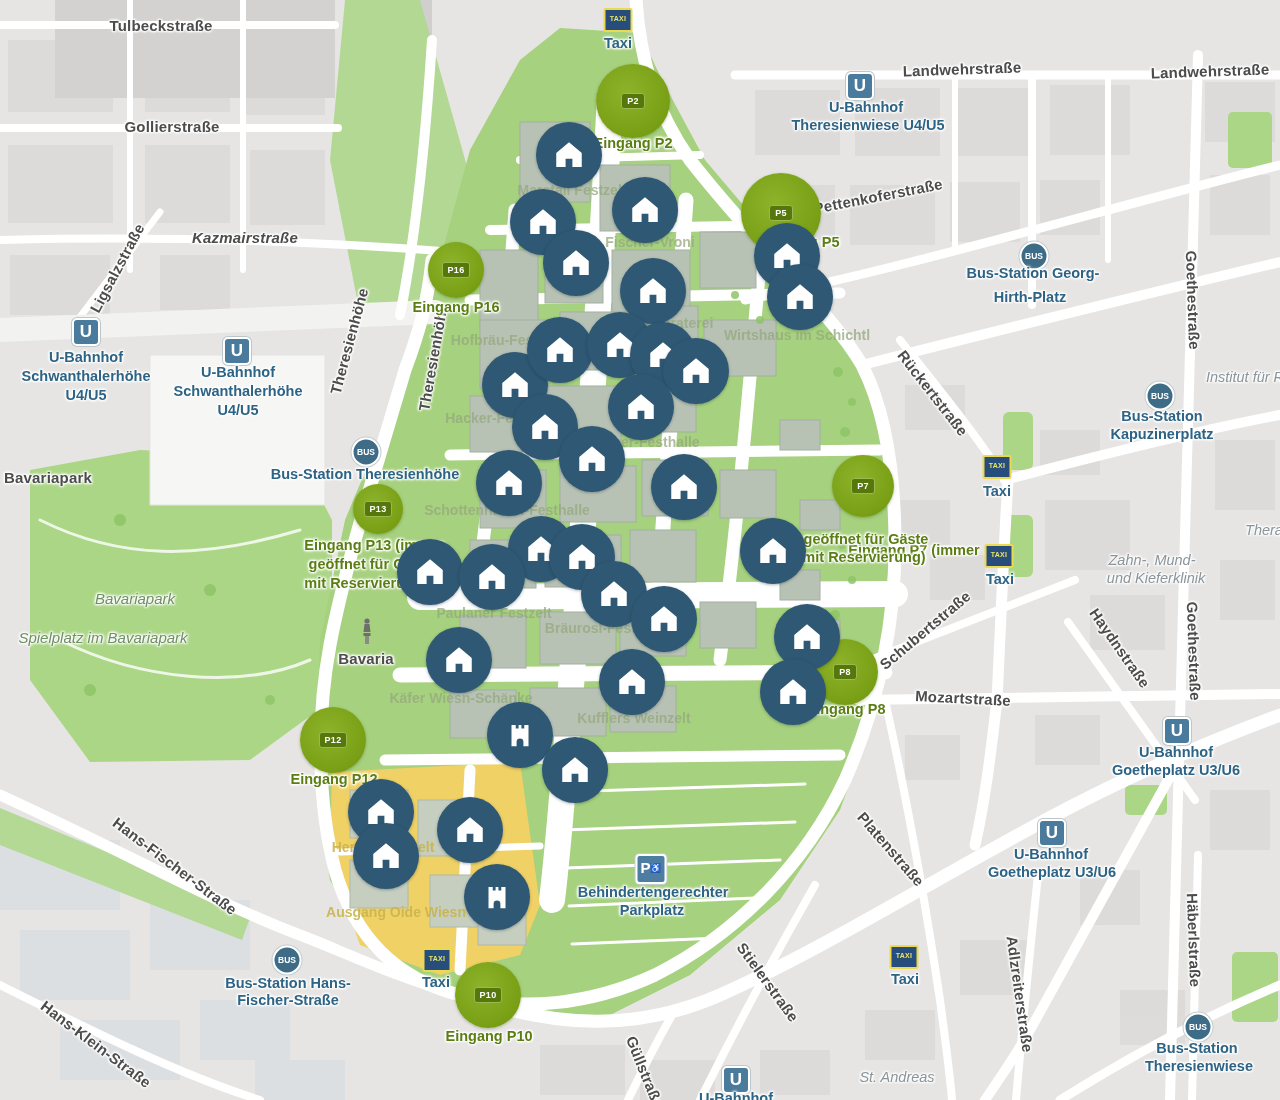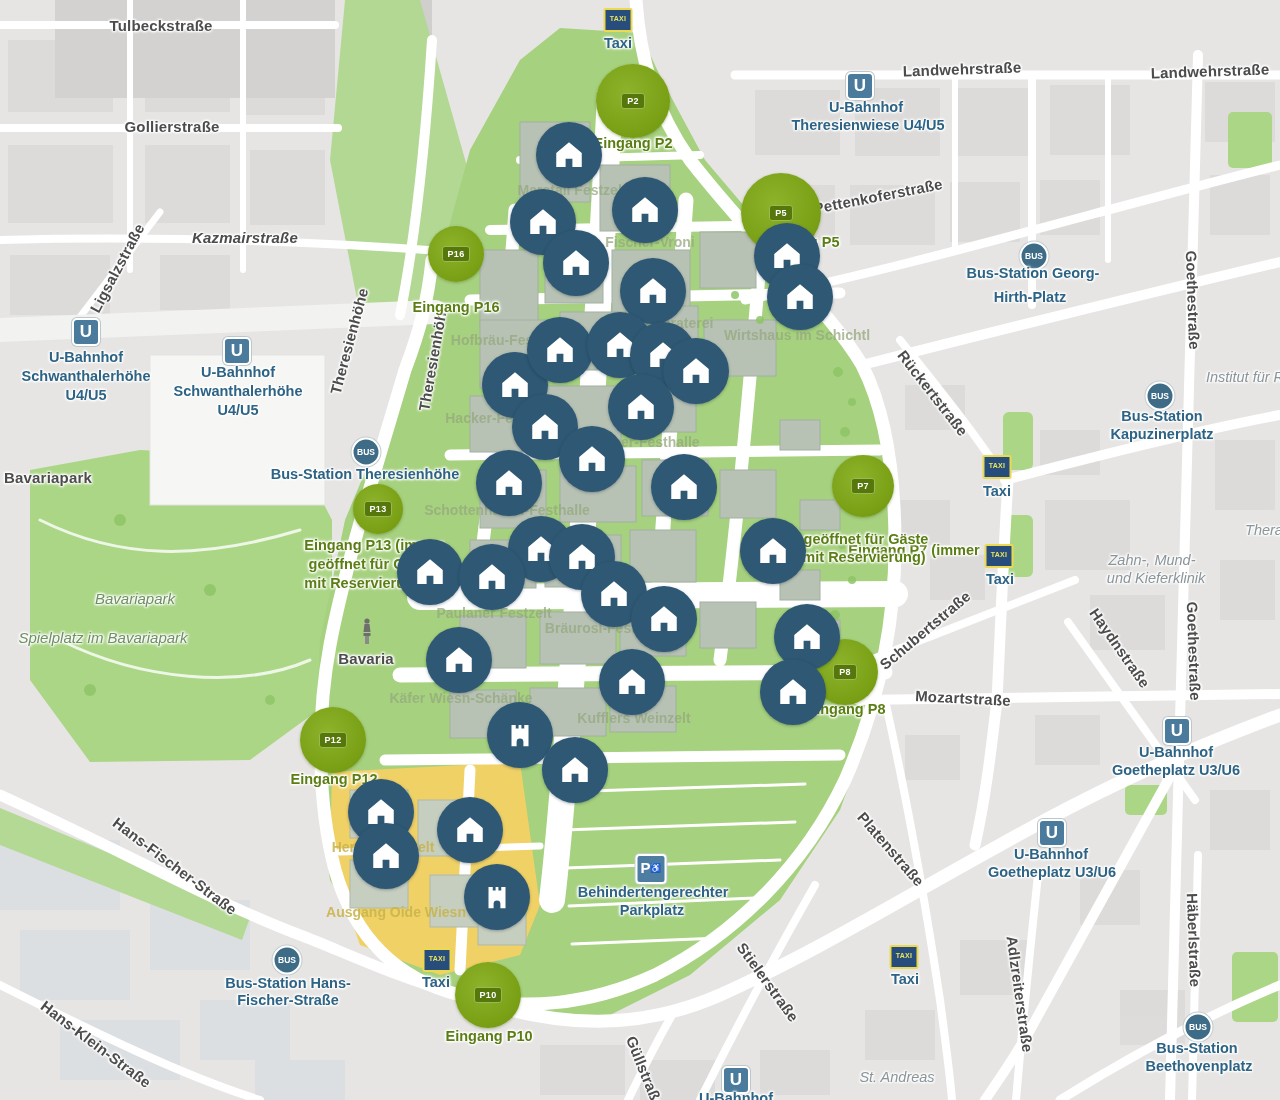--- a/index.html
+++ b/index.html
@@ -298,21 +298,21 @@
       <div class="ov lbl-transit halo" style="left: 1033px; top: 273px;">Bus-Station Georg-</div>
       <div class="ov lbl-transit halo" style="left: 1030px; top: 297px;">Hirth-Platz</div>
       <div class="ov bus-icon" style="left: 1160px; top: 396px;">BUS</div>
       <div class="ov lbl-transit halo" style="left: 1162px; top: 416px;">Bus-Station</div>
       <div class="ov lbl-transit halo" style="left: 1162px; top: 434px;">Kapuzinerplatz</div>
       <div class="ov bus-icon" style="left: 287px; top: 960px;">BUS</div>
       <div class="ov lbl-transit halo" style="left: 288px; top: 983px;">Bus-Station Hans-</div>
       <div class="ov lbl-transit halo" style="left: 288px; top: 1000px;">Fischer-Straße</div>
       <div class="ov bus-icon" style="left: 1198px; top: 1027px;">BUS</div>
       <div class="ov lbl-transit halo" style="left: 1197px; top: 1048px;">Bus-Station</div>
-      <div class="ov lbl-transit halo" style="left: 1199px; top: 1066px;">Beethovenplatz</div>
+      <div class="ov lbl-transit halo" style="left: 1199px; top: 1066px;">Theresienwiese</div>
       <div class="ov taxi-sign" style="left: 618px; top: 20px;">TAXI</div>
       <div class="ov lbl-transit halo" style="left: 618px; top: 43px;">Taxi</div>
       <div class="ov taxi-sign" style="left: 997px; top: 467px;">TAXI</div>
       <div class="ov lbl-transit halo" style="left: 997px; top: 491px;">Taxi</div>
       <div class="ov taxi-sign" style="left: 999px; top: 556px;">TAXI</div>
       <div class="ov lbl-transit halo" style="left: 1000px; top: 579px;">Taxi</div>
       <div class="ov taxi-sign" style="left: 437px; top: 960px;">TAXI</div>
       <div class="ov lbl-transit halo" style="left: 436px; top: 982px;">Taxi</div>
       <div class="ov taxi-sign" style="left: 904px; top: 957px;">TAXI</div>
       <div class="ov lbl-transit halo" style="left: 905px; top: 979px;">Taxi</div>
@@ -327,21 +327,21 @@
         </svg></div>
       <div class="ov lbl-street halo" style="left: 366px; top: 658px;">Bavaria</div>
       <div class="ov ent" style="left: 633px; top: 101px; height: 74px; width: 74px;">
         <span class="ent-badge">P2</span>
       </div>
       <div class="ov lbl-ent halo" style="left: 633px; top: 143px;">Eingang P2</div>
       <div class="ov ent" style="left: 781px; top: 213px; height: 80px; width: 80px;">
         <span class="ent-badge">P5</span>
       </div>
       <div class="ov lbl-ent halo" style="left: 800px; top: 242px;">Eingang P5</div>
-      <div class="ov ent" style="left: 456px; top: 254px; height: 56px; width: 56px;">
+      <div class="ov ent" style="left: 456px; top: 270px; height: 56px; width: 56px;">
         <span class="ent-badge">P16</span>
       </div>
       <div class="ov lbl-ent halo" style="left: 456px; top: 307px;">Eingang P16</div>
       <div class="ov ent" style="left: 378px; top: 509px; height: 50px; width: 50px;">
         <span class="ent-badge">P13</span>
       </div>
       <div class="ov lbl-ent halo" style="left: 374px; top: 545px;">Eingang P13 (immer</div>
       <div class="ov lbl-ent halo" style="left: 371px; top: 564px;">geöffnet für Gäste</div>
       <div class="ov lbl-ent halo" style="left: 366px; top: 583px;">mit Reservierung)</div>
       <div class="ov ent" style="left: 863px; top: 486px; height: 62px; width: 62px;">

